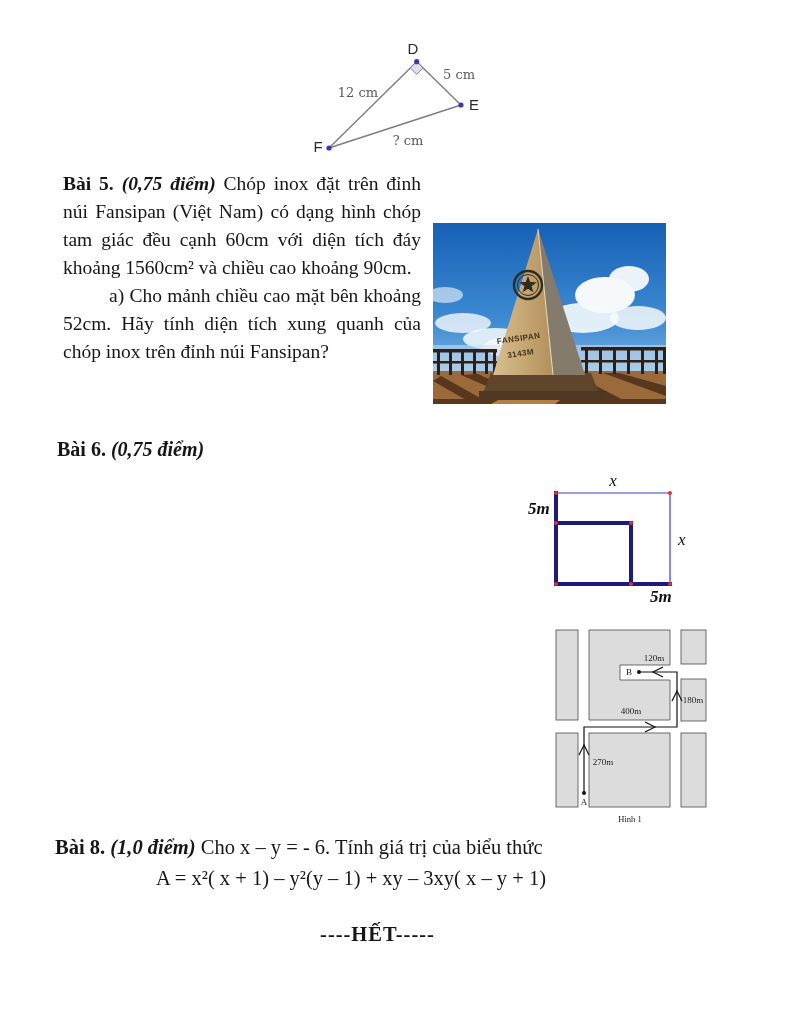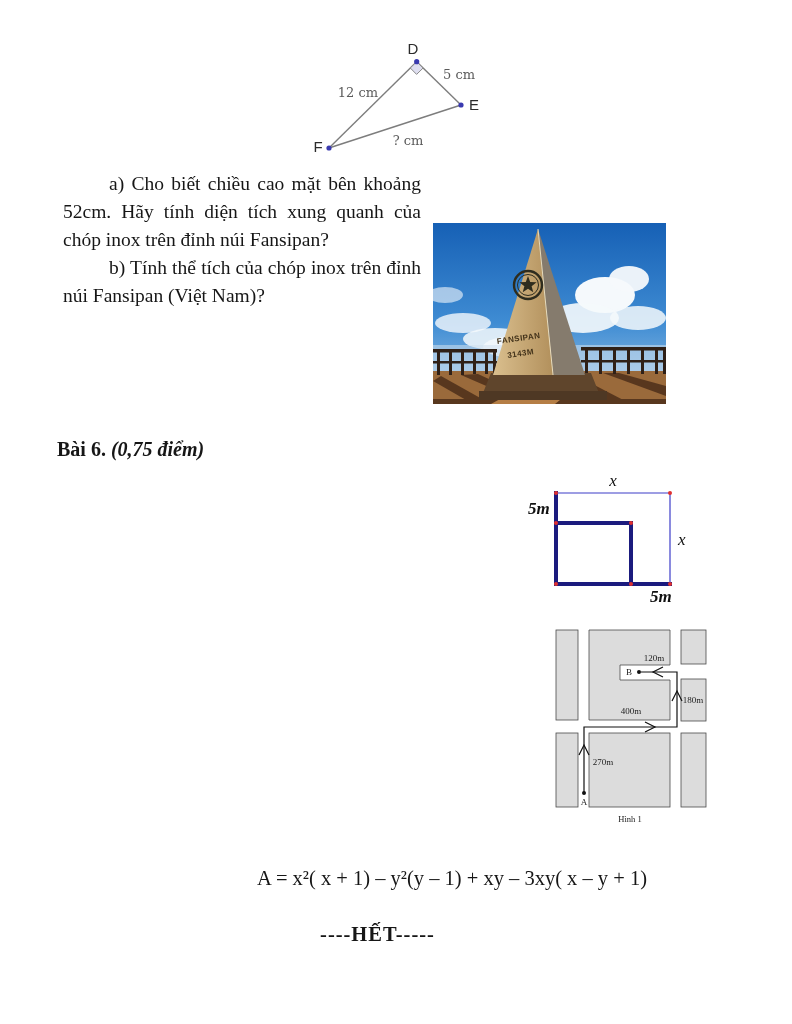--- a/index.html
+++ b/index.html
@@ -7,21 +7,21 @@
         font-family:"Liberation Serif",serif;color:#161616;overflow:hidden;}
   .abs{position:absolute;}
   .para{text-align:justify;font-size:19.5px;line-height:28px;}
   .para p{margin:0;}
   .b{font-weight:700;}
   .bi{font-weight:700;font-style:italic;}
   .indent{text-indent:46px;}
   .bai6para{font-size:20px;line-height:29px;}
   .bai7para{font-size:20.5px;line-height:31px;}
   .bai8line{font-size:20.5px;}
-  .formula{font-size:20.5px;text-align:right;}
+  .formula{font-size:20.5px;text-align:center;}
   .het{font-size:20.5px;font-weight:700;text-align:center;letter-spacing:1px;margin-top:26px;}
   svg text{font-family:"Liberation Serif",serif;}
   .vtx{font-family:"Liberation Sans",sans-serif;font-size:15px;fill:#2b2b2b;}
   .side{font-family:"DejaVu Serif",serif;font-size:13px;fill:#5a5a5a;}
   .sqlabel{font-size:17px;font-style:italic;fill:#111;}
   .sqlabel-b{font-size:17px;font-style:italic;font-weight:700;fill:#111;}
   .maplabel{font-size:9px;fill:#222;}
   .mapcap{font-size:8.5px;fill:#222;}
   .pyr-text{font-family:"Liberation Sans",sans-serif;font-weight:700;fill:#42321a;letter-spacing:0.5px;}
 </style>
@@ -44,22 +44,22 @@
     </g>
     <text class="vtx" x="128" y="16" text-anchor="middle">D</text>
     <text class="vtx" x="184" y="72" text-anchor="start">E</text>
     <text class="vtx" x="33" y="114" text-anchor="middle">F</text>
     <text class="side" x="174" y="41" text-anchor="middle">5 cm</text>
     <text class="side" x="73" y="59" text-anchor="middle">12 cm</text>
     <text class="side" x="123" y="107" text-anchor="middle">? cm</text>
   </svg>
 
   <div class="abs para" style="left:63px;top:170px;width:358px">
-    <p class="indent">a) Cho biết chiều cao mặt bên khoảng 52cm. Hãy tính diện tích xung quanh của chóp inox trên đỉnh núi Fansipan?</p>
-    <p class="indent">b) Tính thể tích của chóp inox trên đỉnh núi Fansipan (Việt Nam)?</p>
+    <p><span class="b">Bài 5.</span> <span class="bi">(0,75 điểm)</span> <span>Chóp inox đặt trên đỉnh núi Fansipan (Việt Nam) có dạng hình chóp tam giác đều cạnh 60cm với diện tích đáy khoảng 1560cm² và chiều cao khoảng 90cm.</span></p>
+    <p class="indent">a) Cho mảnh chiều cao mặt bên khoảng 52cm. Hãy tính diện tích xung quanh của chóp inox trên đỉnh núi Fansipan?</p>
   </div>
 
   <svg class="abs" style="left:433px;top:223px" width="233" height="181" viewBox="0 0 233 181">
     <defs>
       <linearGradient id="sky" x1="0" y1="0" x2="0" y2="1">
         <stop offset="0" stop-color="#1660b5"></stop>
         <stop offset="0.55" stop-color="#3f8cd3"></stop>
         <stop offset="1" stop-color="#a7cbe8"></stop>
       </linearGradient>
       <linearGradient id="faceL" x1="0" y1="0" x2="1" y2="0">
@@ -182,16 +182,19 @@
     </g>
     <text class="maplabel" x="106" y="39" text-anchor="middle">120m</text>
     <text class="maplabel" x="84" y="53" text-anchor="end">B</text>
     <text class="maplabel" x="145" y="81" text-anchor="middle">180m</text>
     <text class="maplabel" x="83" y="92" text-anchor="middle">400m</text>
     <text class="maplabel" x="55" y="143" text-anchor="middle">270m</text>
     <text class="maplabel" x="36" y="183" text-anchor="middle">A</text>
     <text class="mapcap" x="82" y="200" text-anchor="middle">Hình 1</text>
   </svg>
 
+  <div class="abs bai8line" style="left:55px;top:836px;width:700px">
+    <span class="b">Bài 8.</span> <span class="bi">(1,0 điểm)</span> <span>Cho x – y = - 6. Tính giá trị của biểu thức</span>
+  </div>
   <div class="abs formula" style="left:55px;top:867px;width:592px">A = x²( x + 1) – y²(y – 1) + xy – 3xy( x – y + 1)</div>
   <div class="abs het" style="left:55px;top:897px;width:645px">----HẾT-----</div>
 
 </div>
 
 </body></html>

